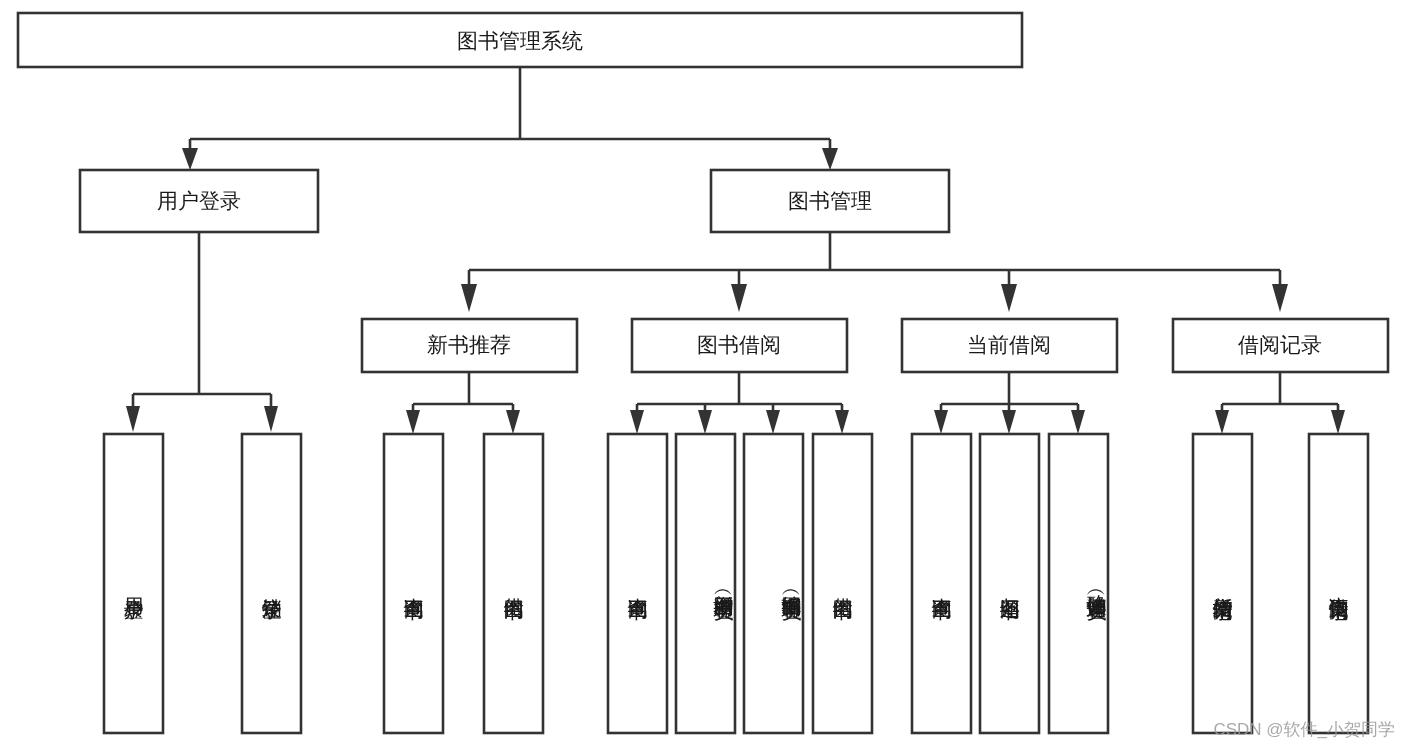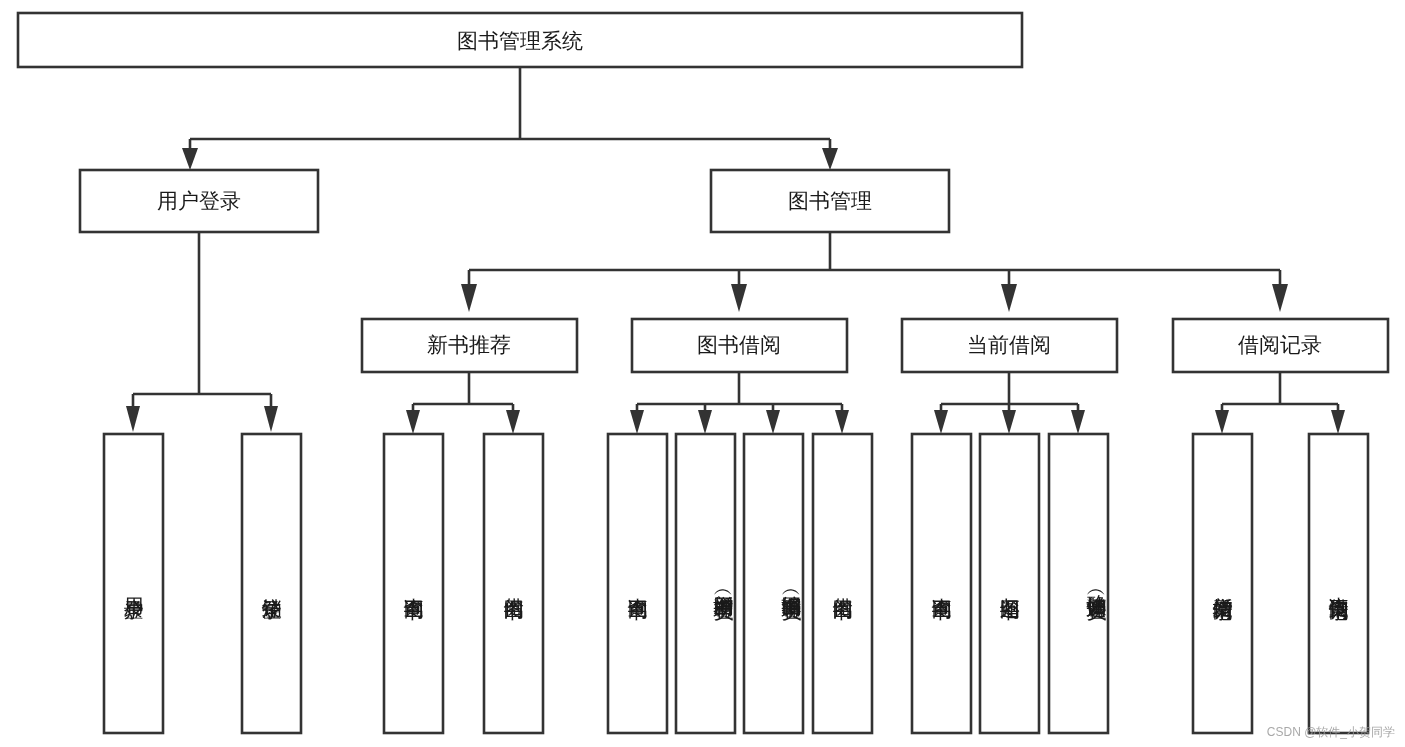--- a/index.html
+++ b/index.html
@@ -64,21 +64,21 @@
     text-align: center;
     white-space: nowrap;
     pointer-events: none;
     user-select: none;
   }
   .watermark {
     position: absolute;
     right: 10px;
     bottom: 6px;
     font-family: "Liberation Sans", "DejaVu Sans", sans-serif;
-    font-size: 12px;
+    font-size: 17px;
     color: #9a9a9a;
     opacity: 0.85;
     white-space: nowrap;
     user-select: none;
   }
 </style>
 </head>
 <body>
 
 <div id="diagram-root">

